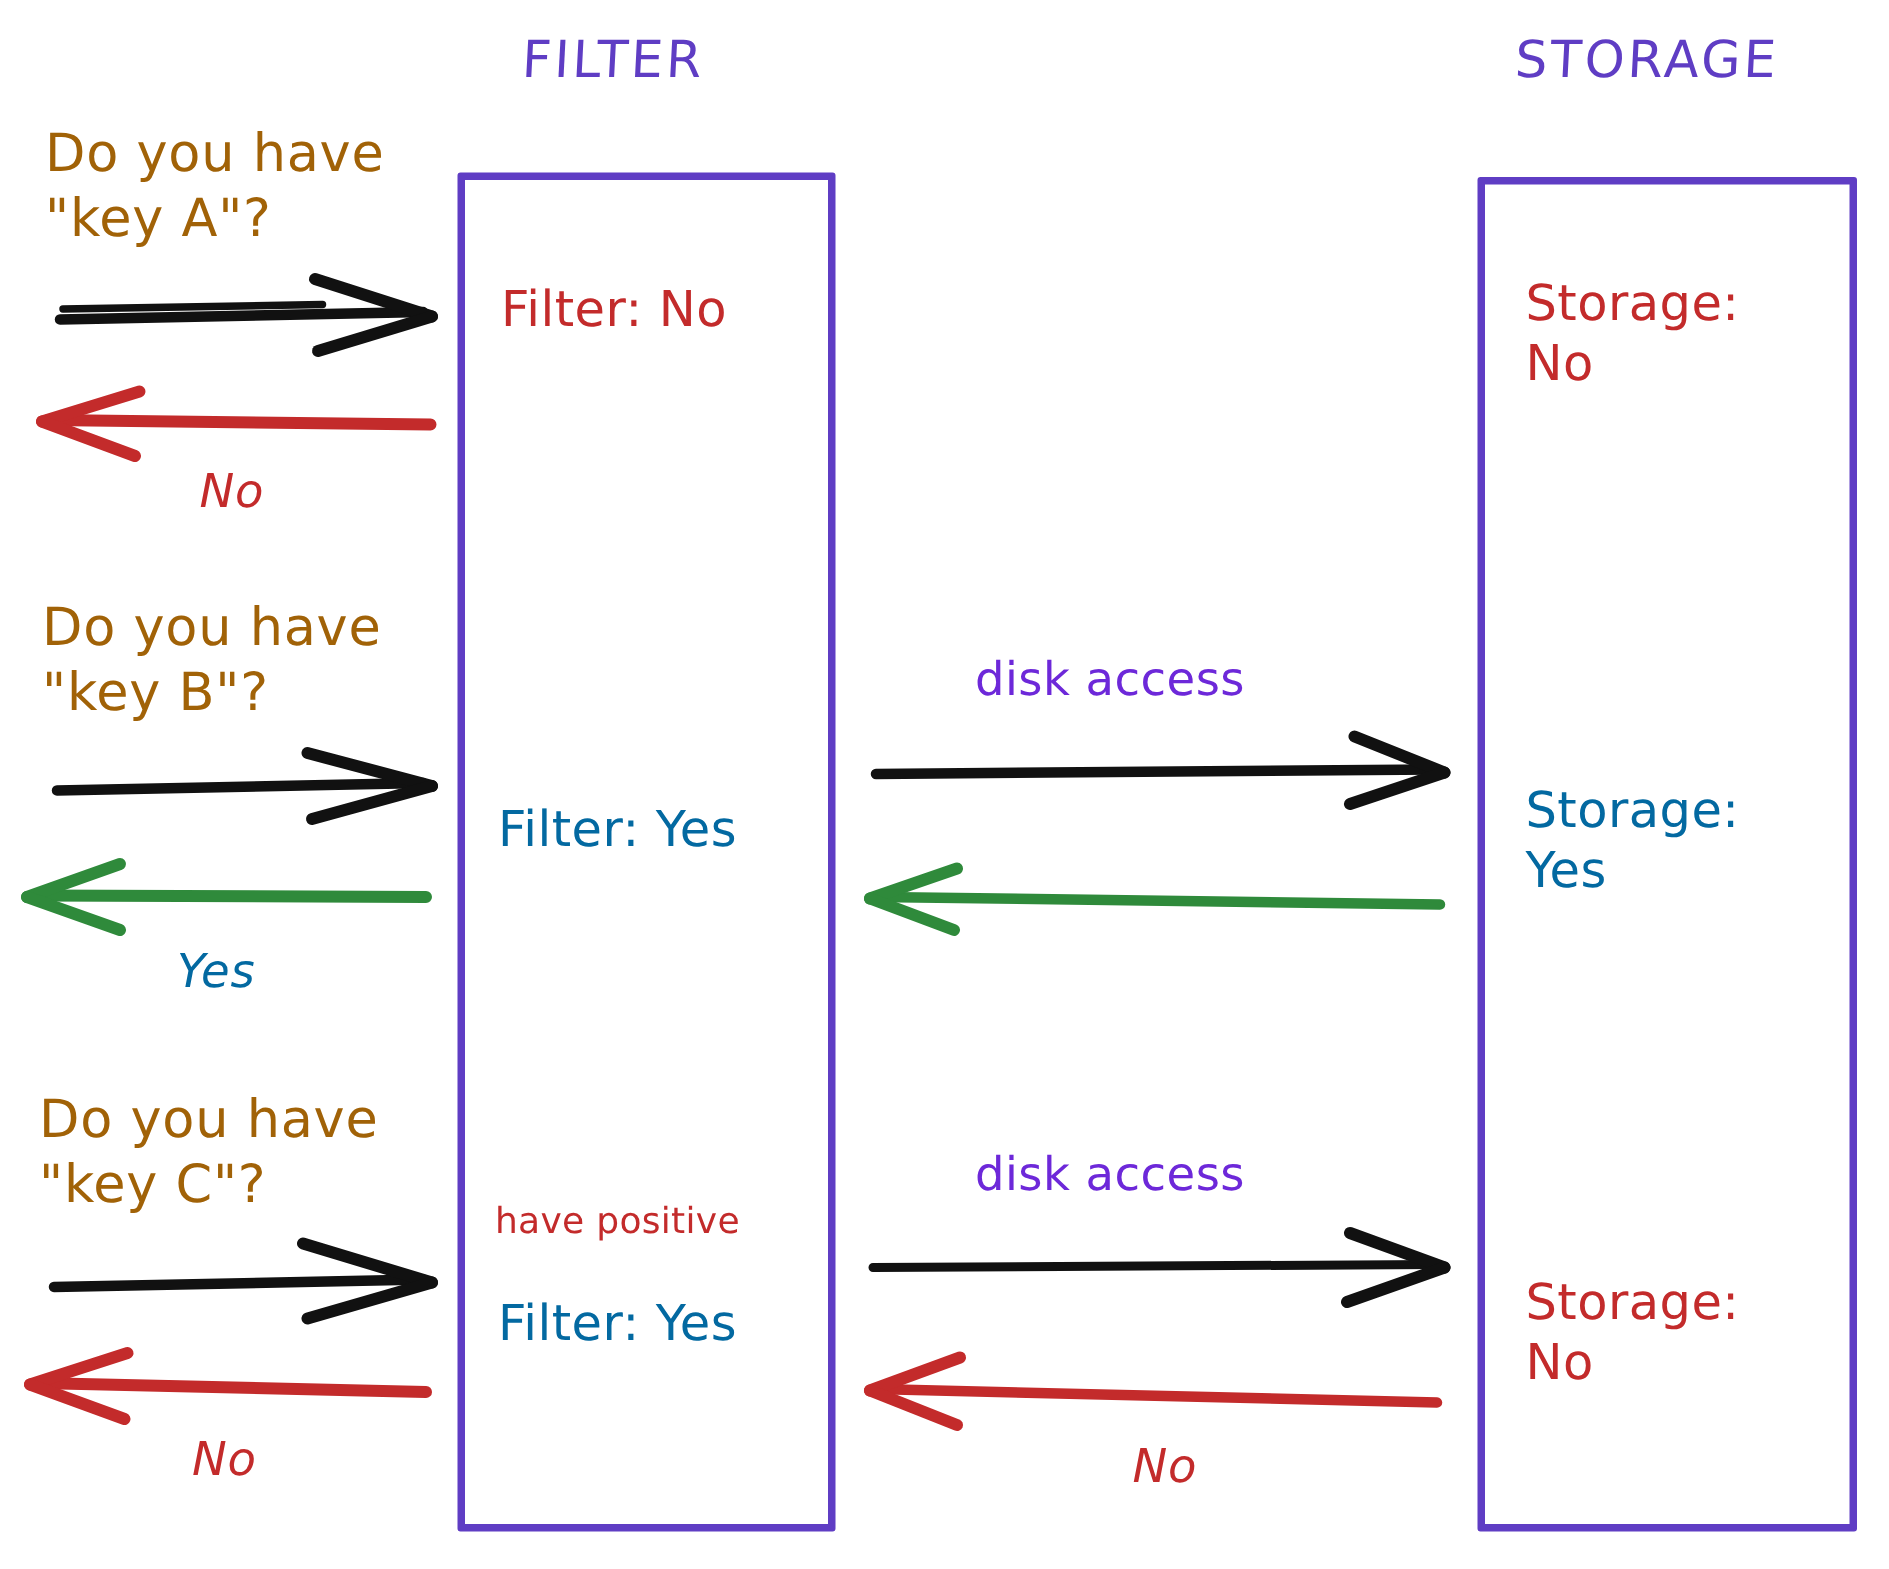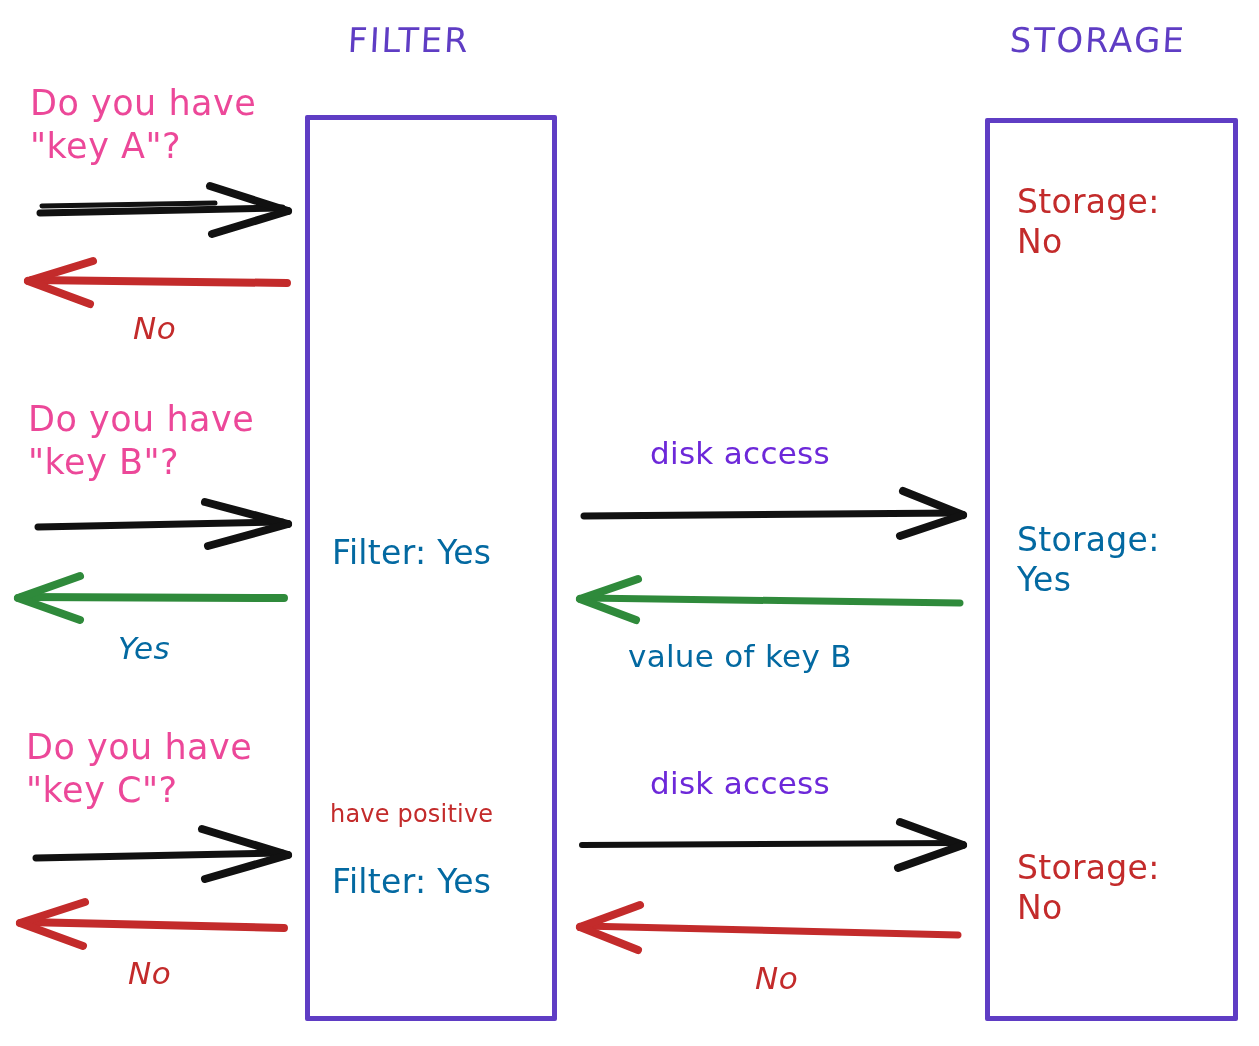--- a/index.html
+++ b/index.html
@@ -37,21 +37,21 @@
   }
 
   
   .hand {
     font-family: "DejaVu Sans", sans-serif;
     white-space: pre;
     line-height: 1.22;
   }
   .q-text {
     font-size: 35px;
-    color: #ec4899;
+    color: #a16207;
     letter-spacing: 0.5px;
   }
   .lane-text {
     font-size: 33px;
     letter-spacing: 0.3px;
   }
   .arrow-label {
     font-size: 31px;
     letter-spacing: 0.3px;
   }
@@ -151,34 +151,34 @@
 
   <div class="abs lane-box" style="left:305px; top:115px; width:252px; height:906px; --purple:#5f3dc4;"></div>
 
   <div class="abs lane-box" style="left:985px; top:118px; width:253px; height:903px; --purple:#5f3dc4;"></div>
 
   <div class="abs hand q-text" style="left:30px; top:82px;">Do you have
 "key A"?</div>
 
   <div class="abs hand reply-label c-red" style="left:133px; top:310px;">No</div>
 
+  <div class="abs hand lane-text c-red" style="left:334px; top:186px;">Filter: No</div>
 
   <div class="abs hand lane-text c-red" style="left:1017px; top:182px;">Storage:
 No</div>
 
   <div class="abs hand q-text" style="left:28px; top:398px;">Do you have
 "key B"?</div>
 
   <div class="abs hand reply-label c-green" style="left:118px; top:630px;">Yes</div>
 
   <div class="abs hand lane-text c-green" style="left:332px; top:533px;">Filter: Yes</div>
 
   <div class="abs hand arrow-label c-black" style="left:650px; top:435px;">disk access</div>
 
-  <div class="abs hand arrow-label c-green" style="left:628px; top:638px;">value of key B</div>
 
   <div class="abs hand lane-text c-green" style="left:1017px; top:520px;">Storage:
 Yes</div>
 
   <div class="abs hand q-text" style="left:26px; top:726px;">Do you have
 "key C"?</div>
 
   <div class="abs hand reply-label c-red" style="left:128px; top:955px;">No</div>
 
   <div class="abs hand small-note c-red" style="left:330px; top:800px;">have positive</div>

